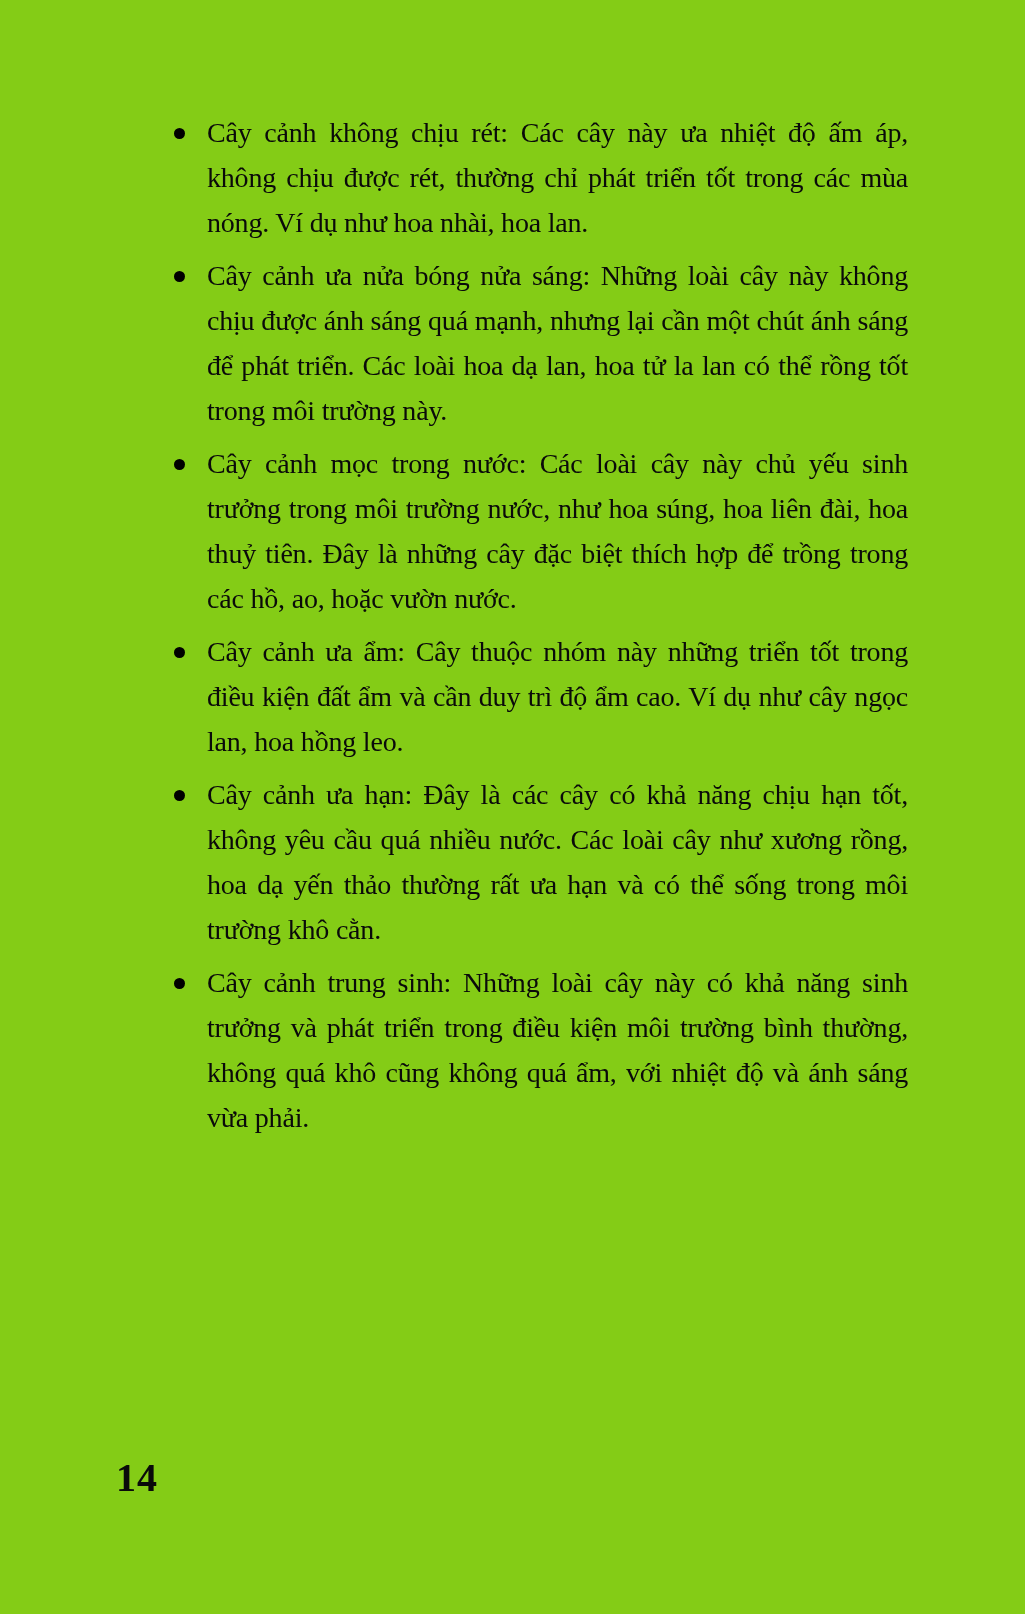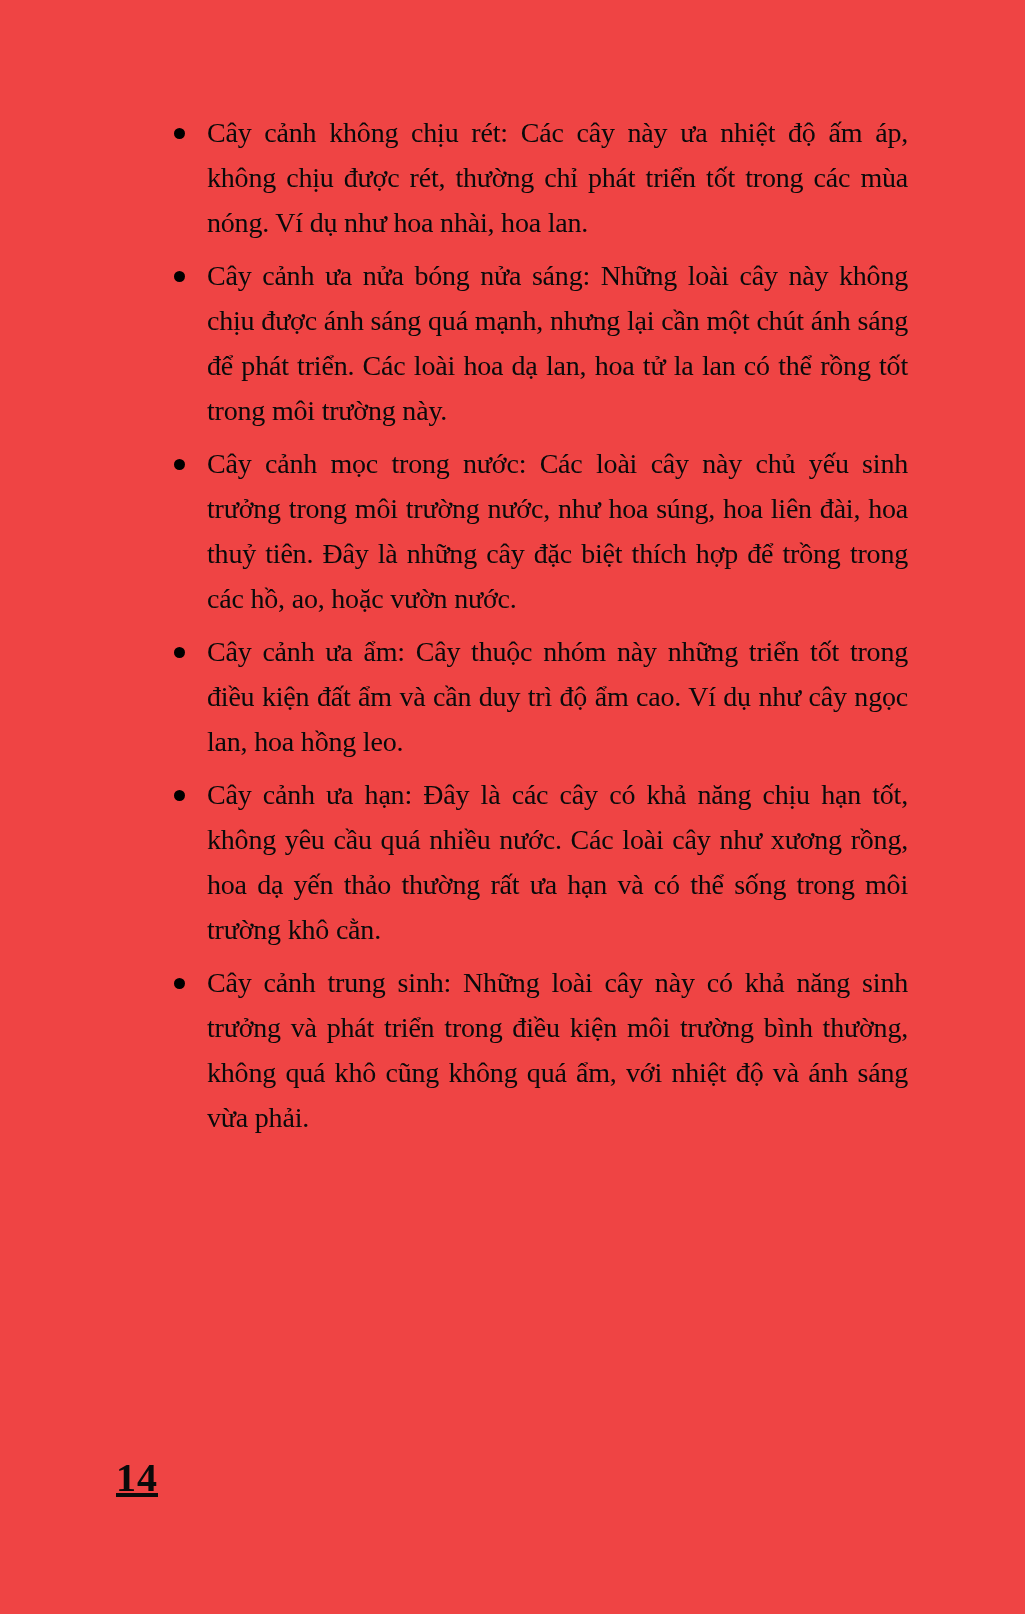--- a/index.html
+++ b/index.html
@@ -4,21 +4,21 @@
 <style>
   html, body {
     margin: 0;
     padding: 0;
     background: #ffffff;
   }
   .page {
     position: relative;
     width: 1025px;
     height: 1614px;
-    background: #ef4444;
+    background: #84cc16;
     font-family: "Liberation Serif", serif;
     color: #0a0a0a;
     overflow: hidden;
   }
   .bullet-list {
     position: absolute;
     left: 160px;
     top: 110px;
     width: 748px;
     margin: 0;
@@ -48,21 +48,20 @@
     letter-spacing: -0.2px;
   }
   .page-number {
     position: absolute;
     left: 116px;
     top: 1458px;
     font-size: 40px;
     line-height: 1;
     font-weight: 700;
     letter-spacing: 1px;
-    text-decoration: underline;
   }
 </style>
 </head>
 <body>
 
 <div class="page">
 
   <ul class="bullet-list">
 
     <li class="bullet-item">

